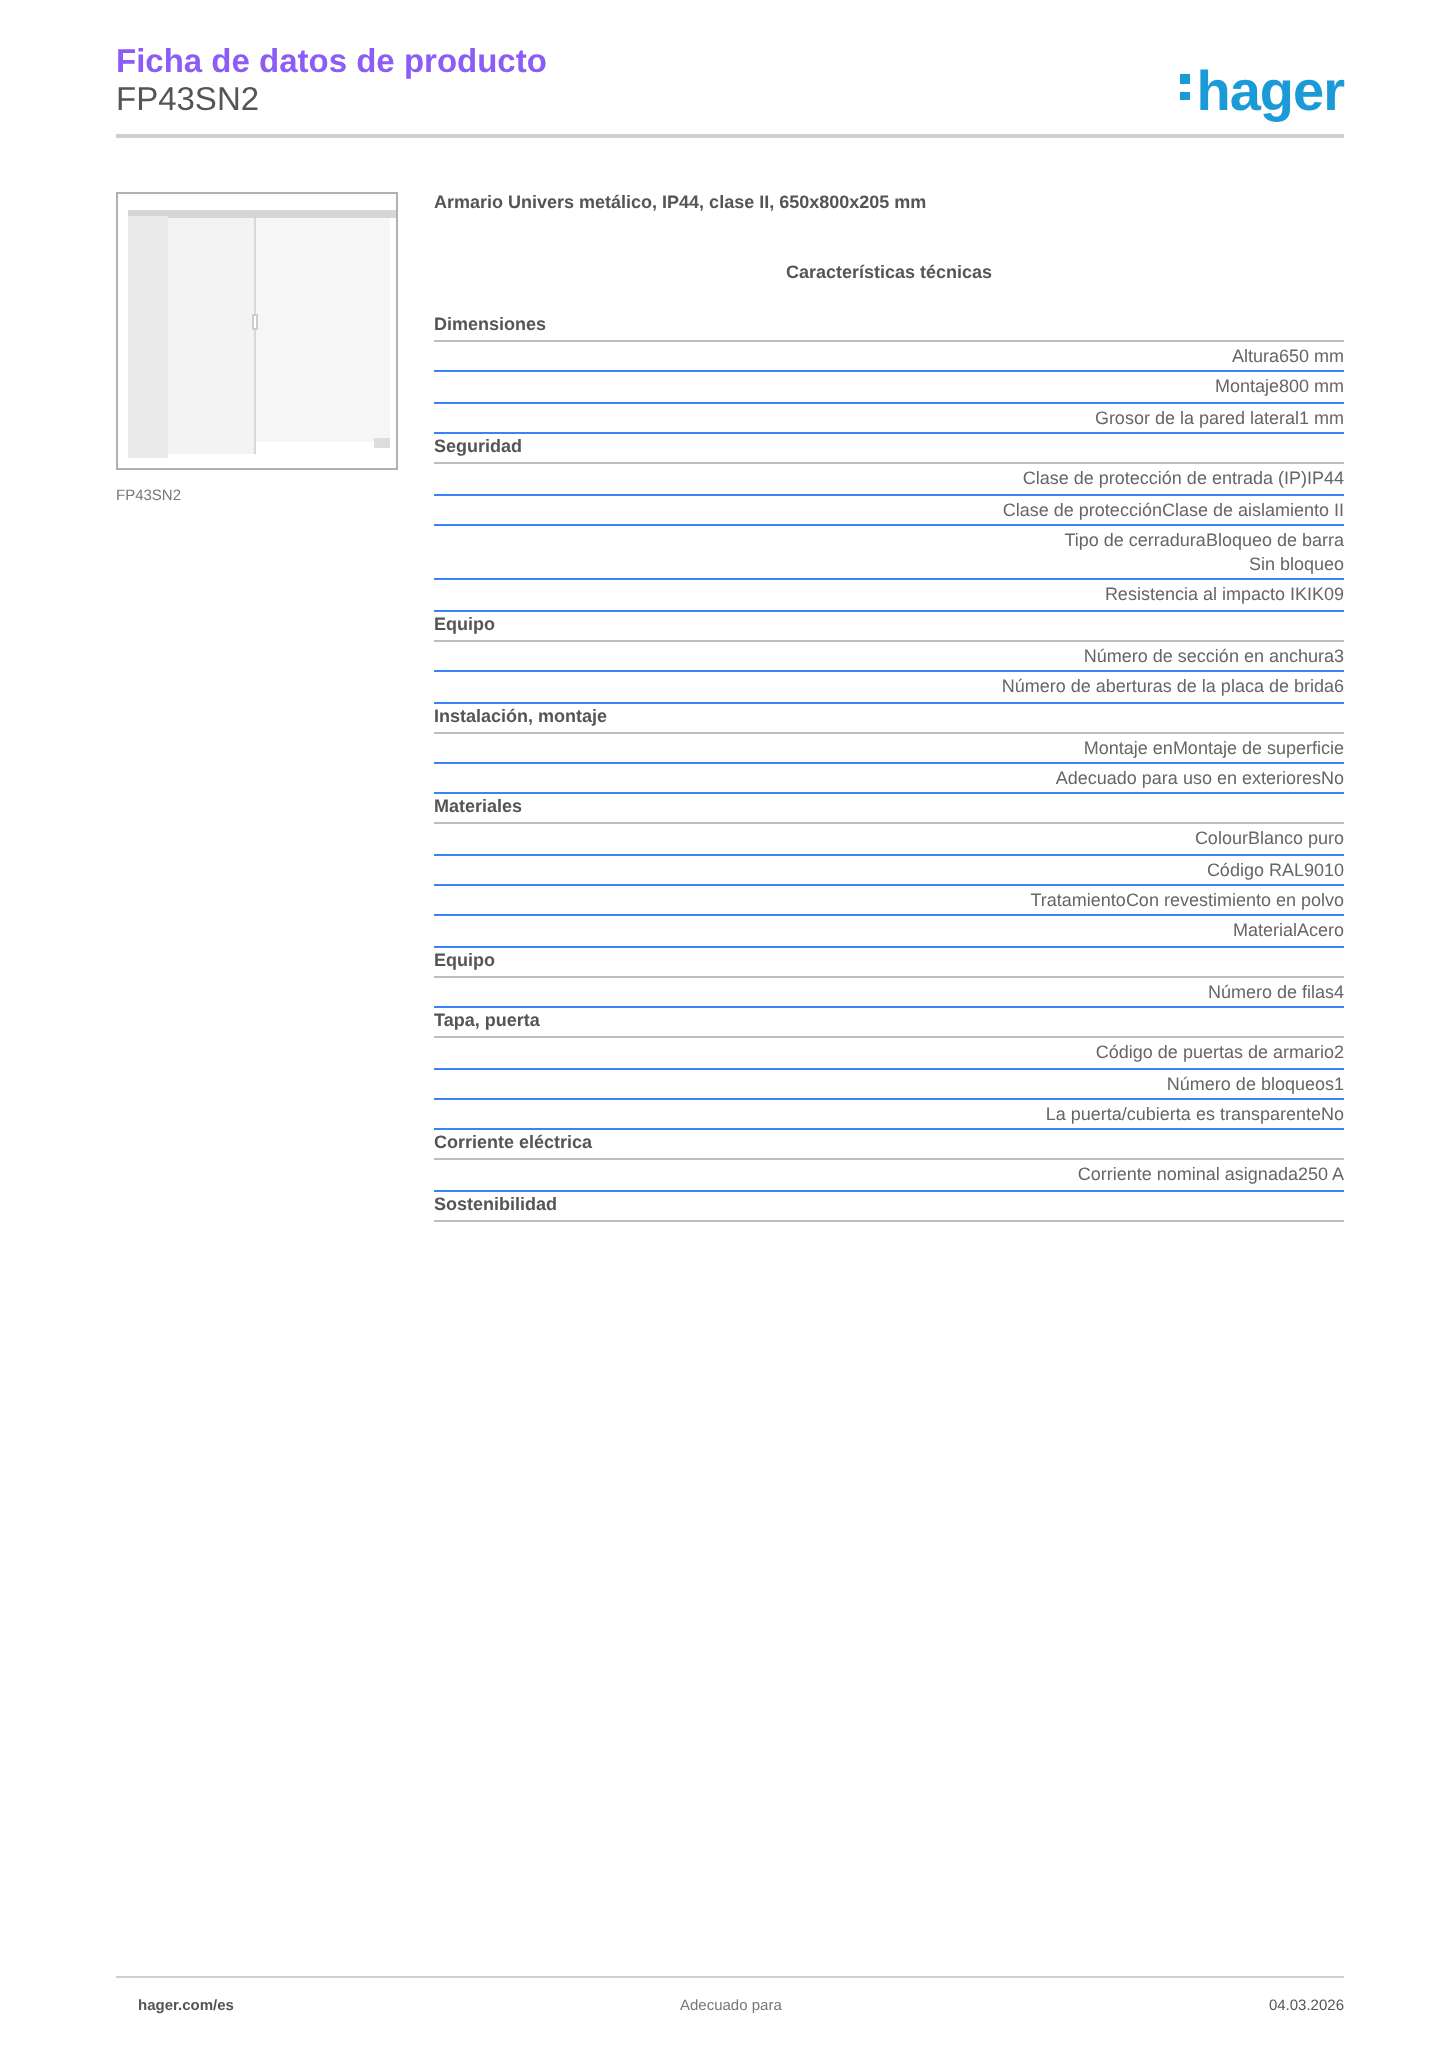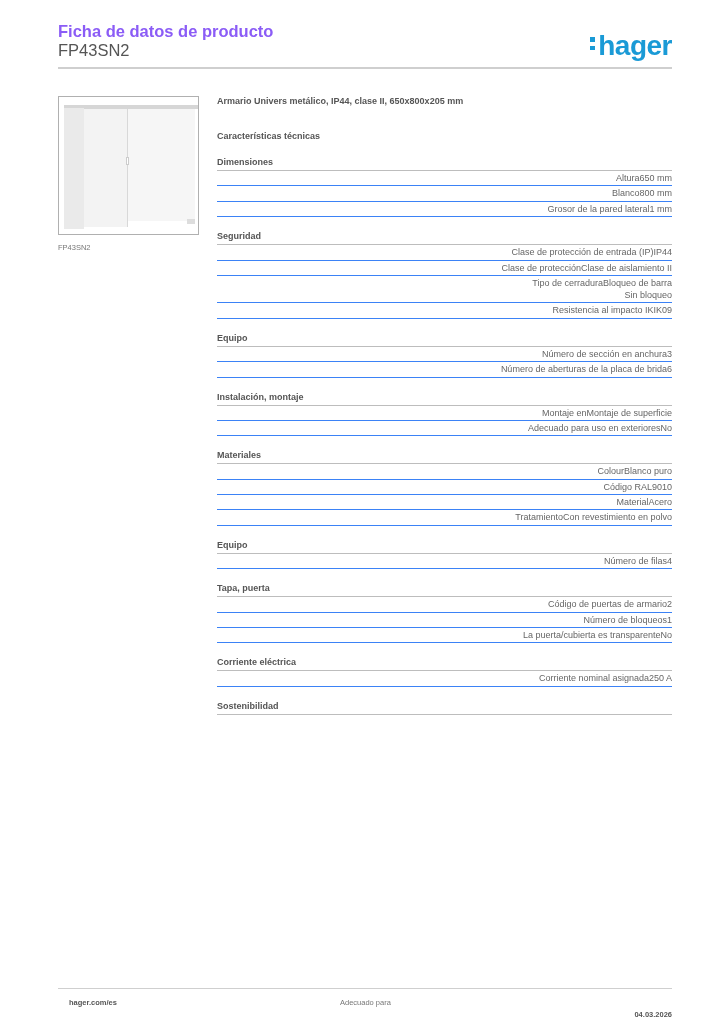--- a/index.html
+++ b/index.html
@@ -18,32 +18,32 @@
     .cab-top { position: absolute; left: 0; top: 0; width: 134px; height: 4px; background: #d6d6d6; }
     .cab-side { position: absolute; left: 0; top: 3px; width: 20px; height: 121px; background: #eaeaea; }
     .cab-door1 { position: absolute; left: 20px; top: 4px; width: 44px; height: 118px; background: #f3f3f3; border-right: 1px solid #d8d8d8; }
     .cab-door2 { position: absolute; left: 64px; top: 4px; width: 67px; height: 112px; background: #f6f6f6; }
     .cab-handle { position: absolute; left: 62px; top: 52px; width: 3px; height: 8px; background: #fff; border: 1px solid #ccc; }
     .cab-foot { position: absolute; left: 123px; top: 114px; width: 8px; height: 5px; background: #ddd; }
     .image-caption { position: absolute; left: 58px; top: 243px; font-size: 7.5px; color: #777; }
 
     .content { position: absolute; left: 217px; top: 95px; width: 455px; }
     .product-desc { font-size: 9px; font-weight: bold; color: #555; height: 14px; line-height: 12px; }
-    .tech-title { font-size: 9px; font-weight: bold; color: #555; margin-top: 21px; line-height: 12px; }
-    .section { margin-top: 13px; }
+    .tech-title { font-size: 9px; font-weight: bold; color: #555; margin-top: 21px; line-height: 12px; text-align: center; }
+    .section { margin-top: 0; }
     .section:first-of-type { margin-top: 14px; }
     .section-title { font-size: 9px; font-weight: bold; color: #555; line-height: 12px; padding-bottom: 2px; border-bottom: 1px solid #bdbdbd; }
     .row { display: flex; justify-content: flex-end; font-size: 9px; color: #666; line-height: 12px; padding: 1px 0 1.4px 0; border-bottom: 1px solid #3b82f6; }
     .row .val { text-align: right; white-space: pre-line; }
 
     .footer-rule { position: absolute; left: 58px; top: 988px; width: 614px; height: 1px; background: #cfcfcf; }
     .footer { position: absolute; left: 58px; top: 998px; width: 614px; font-size: 7.5px; color: #555; }
     .footer .left { position: absolute; left: 0; font-weight: bold; padding-left: 11px; }
     .footer .center { position: absolute; left: 282px; color: #777; }
-    .footer .right { position: absolute; right: 0; font-weight: bold; margin-top: 12px; }
+    .footer .right { position: absolute; right: 0; font-weight: normal; }
   </style>
 </head>
 <body>
 
 <div class="header">
   <div class="doc-title">Ficha de datos de producto</div>
   <div class="doc-code">FP43SN2</div>
   <div class="logo">
     <span class="colon"><i></i><i></i></span><span>hager</span>
   </div>
@@ -66,21 +66,21 @@
   <div class="product-desc">Armario Univers metálico, IP44, clase II, 650x800x205 mm</div>
   <div class="tech-title">Características técnicas</div>
   <div id="sections">
       <div class="section">
         <div class="section-title">Dimensiones</div>
         <div class="row">
           <span class="lbl">Altura</span>
           <span class="val">650 mm</span>
         </div>
         <div class="row">
-          <span class="lbl">Blanco</span>
+          <span class="lbl">Montaje</span>
           <span class="val">800 mm</span>
         </div>
         <div class="row">
           <span class="lbl">Grosor de la pared lateral</span>
           <span class="val">1 mm</span>
         </div>
       </div>
       <div class="section">
         <div class="section-title">Seguridad</div>
         <div class="row">
@@ -127,26 +127,26 @@
         <div class="section-title">Materiales</div>
         <div class="row">
           <span class="lbl">Colour</span>
           <span class="val">Blanco puro</span>
         </div>
         <div class="row">
           <span class="lbl">Código RAL</span>
           <span class="val">9010</span>
         </div>
         <div class="row">
+          <span class="lbl">Tratamiento</span>
+          <span class="val">Con revestimiento en polvo</span>
+        </div>
+        <div class="row">
           <span class="lbl">Material</span>
           <span class="val">Acero</span>
-        </div>
-        <div class="row">
-          <span class="lbl">Tratamiento</span>
-          <span class="val">Con revestimiento en polvo</span>
         </div>
       </div>
       <div class="section">
         <div class="section-title">Equipo</div>
         <div class="row">
           <span class="lbl">Número de filas</span>
           <span class="val">4</span>
         </div>
       </div>
       <div class="section">

